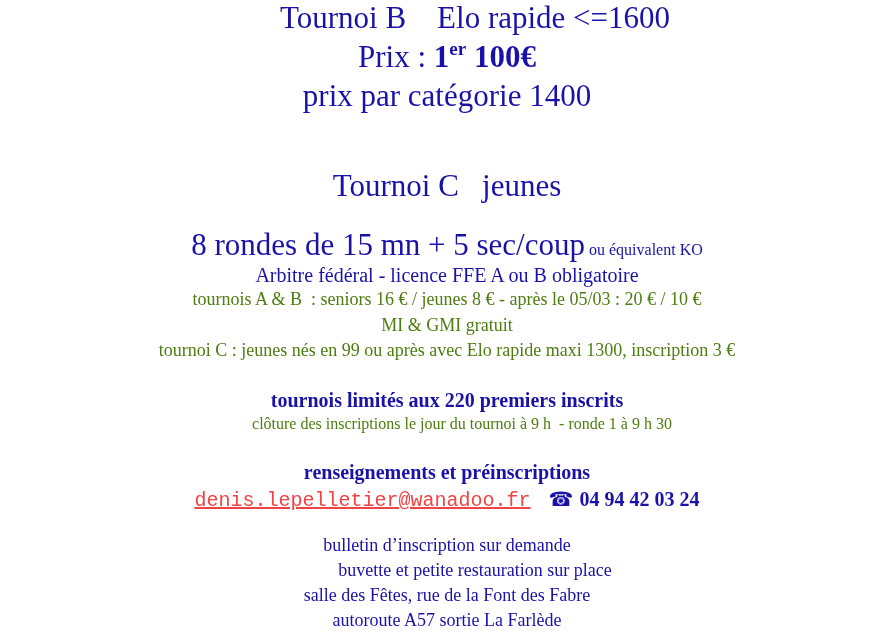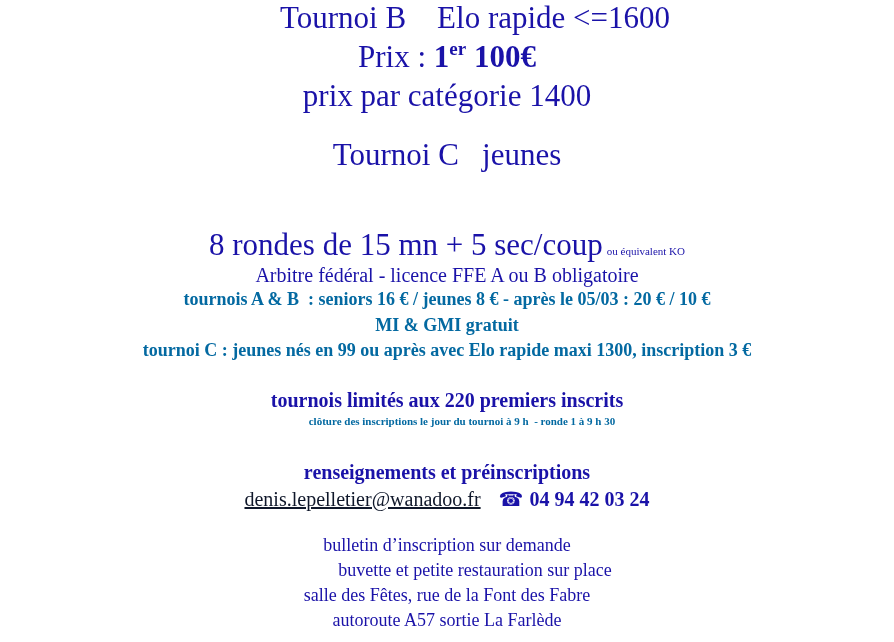--- a/index.html
+++ b/index.html
@@ -7,38 +7,38 @@
       width: 894px; height: 642px; overflow: hidden;
       font-family: "Liberation Serif", serif;
       color: #1a12a8;
       text-align: center;
       position: relative;
     }
     .line { position: absolute; left: 0; width: 894px; white-space: pre; line-height: 1; }
     .big { font-size: 31px; }
     .mid { font-size: 20px; }
     .sm { font-size: 18px; }
-    .xs { font-size: 11px; }
+    .xs { font-size: 16px; }
     b { font-weight: bold; }
     sup { font-size: 19px; vertical-align: 12px; line-height: 0; }
-    .link { text-decoration: underline; color: #0f172a; }
+    .link { text-decoration: underline; color: #ef4444; font-family: Liberation Mono, monospace; }
     .phone-icon { display: inline-block; font-size: 20px; margin: 0 6px 0 18px; }
     .bold { font-weight: bold; }
-    .dark { color: #0369a1; font-weight: bold; }
+    .dark { color: #4d7c0f; }
   </style>
 </head>
 <body>
 
 <div class="line big" style="top:2px;margin-left:28px;"><span>Tournoi B</span>    <span>Elo rapide &lt;=1600</span></div>
 
 <div class="line big" style="top:41px;"><span>Prix : </span><b>1</b><sup class="bold">er</sup><b> 100€</b></div>
 
 <div class="line big" style="top:80px;">prix par catégorie 1400</div>
 
-<div class="line big" style="top:139px;"><span>Tournoi C</span>   <span>jeunes</span></div>
+<div class="line big" style="top:170px;"><span>Tournoi C</span>   <span>jeunes</span></div>
 
 <div class="line" style="top:229px;"><span class="big">8 rondes de 15 mn + 5 sec/coup</span> <span class="xs">ou équivalent KO</span></div>
 
 <div class="line mid" style="top:265px;">Arbitre fédéral - licence FFE A ou B obligatoire</div>
 <div class="line sm dark" style="top:290px;">tournois A &amp; B  : seniors 16 € / jeunes 8 € - après le 05/03 : 20 € / 10 €</div>
 <div class="line sm dark" style="top:316px;">MI &amp; GMI gratuit</div>
 <div class="line sm dark" style="top:341px;">tournoi C : jeunes nés en 99 ou après avec Elo rapide maxi 1300, inscription 3 €</div>
 
 <div class="line mid bold" style="top:390px;">tournois limités aux 220 premiers inscrits</div>
 <div class="line xs dark" style="top:416px;margin-left:15px;">clôture des inscriptions le jour du tournoi à 9 h  - ronde 1 à 9 h 30</div>

